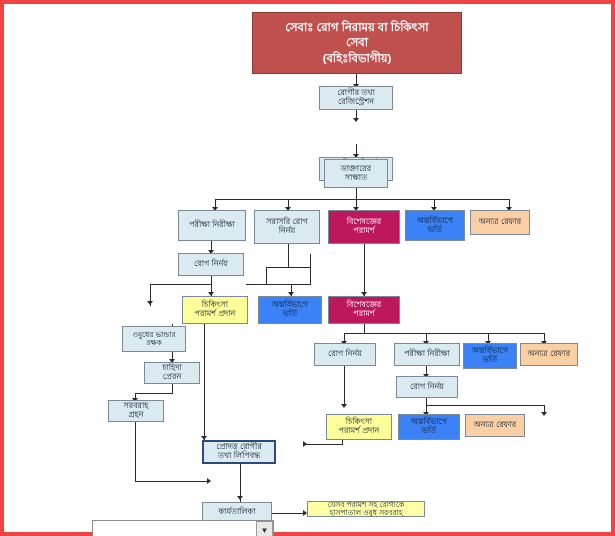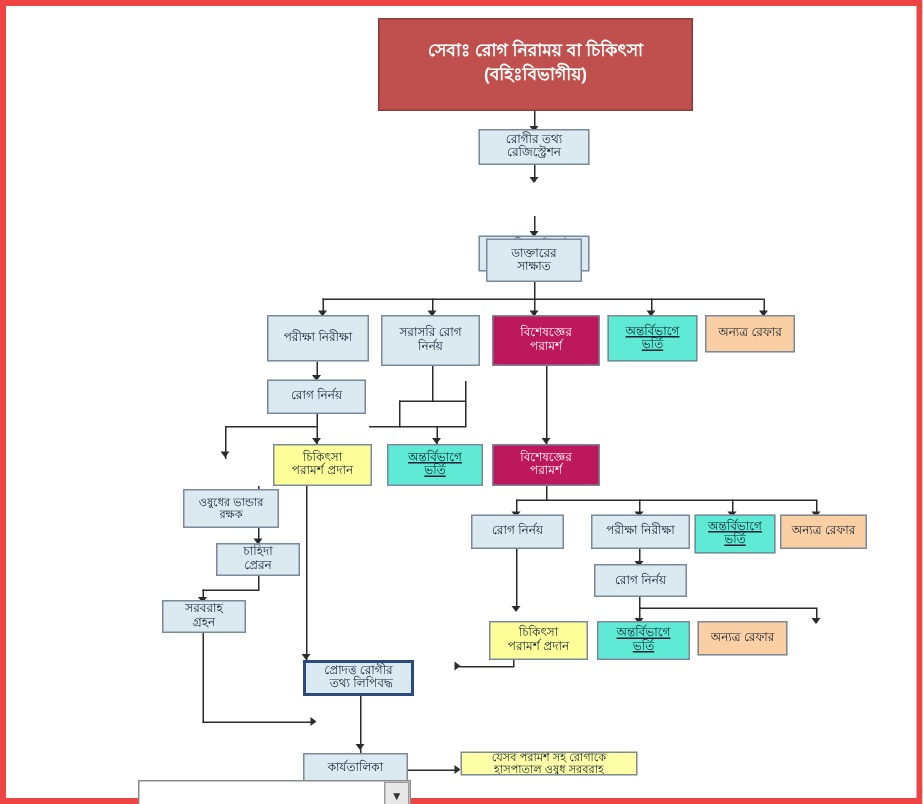--- a/index.html
+++ b/index.html
@@ -34,21 +34,21 @@
   .title{
     background:#c0504d;
     border:1px solid #8c3a37;
     color:#ffffff;
     font-size:11.5px;
     font-weight:bold;
     line-height:1.35;
   }
   .lightblue{background:#dbe9f1;}
   .darkblue{background:#be185d;color:#ffffff;font-weight:normal;}
-  .orange{background:#5eead4;text-decoration:underline;}
+  .orange{background:#3b82f6;}
   .lightorange{background:#fbcfa4;}
   .yellow{background:#ffff99;}
   .yellow2{background:#ffffa8;}
   .line{
     position:absolute;
     background:#2b2b2b;
   }
   .hline{height:1px;}
   .vline{width:1px;}
   .arrow{
@@ -85,20 +85,21 @@
   }
 </style>
 </head>
 <body>
 
 <div id="canvas">
 
   <div class="node title" style="left:248px;top:8px;width:210px;height:62px;">
     <div>
       <div>সেবাঃ রোগ নিরাময় বা  চিকিৎসা</div>
+      <div>সেবা</div>
       <div>(বহিঃবিভাগীয়)</div>
     </div>
   </div>
 
   <div class="line vline" style="left:352px;top:70px;height:12px;"></div>
   <div class="arrow" style="left:349px;top:80px;"></div>
 
   <div class="line vline" style="left:352px;top:105px;height:12px;"></div>
   <div class="arrow" style="left:349px;top:114px;"></div>
 
@@ -296,21 +297,21 @@
   <div class="node orange" style="left:394px;top:410px;width:62px;height:26px;font-size:8px;">
     <span style="white-space:pre-line;">অন্তর্বিভাগে
 ভর্তি</span>
   </div>
 
   <div class="node lightorange" style="left:461px;top:410px;width:60px;height:23px;font-size:8px;">
     <span style="white-space:pre-line;">অন্যত্র রেফার</span>
   </div>
 
   <div class="node lightblue" style="left:198px;top:436px;width:74px;height:24px;font-size:8px;border:2px solid #2a4b7c;">
-    <span style="white-space:pre-line;text-align:right;">প্রোদত্ত রোগীর
+    <span style="white-space:pre-line;">প্রোদত্ত রোগীর
 তথ্য লিপিবদ্ধ</span>
   </div>
 
   <div class="node lightblue" style="left:198px;top:498px;width:70px;height:20px;font-size:8px;">
     <span style="white-space:pre-line;text-align:center;">কার্যতালিকা</span>
   </div>
 
   <div class="node yellow2" style="left:303px;top:497px;width:118px;height:16px;font-size:7.5px;">
     <span style="white-space:pre-line;">যেসব পরামর্শ সহ রোগীকে
 হাসপাতাল ওষুধ সরবরাহ</span>

